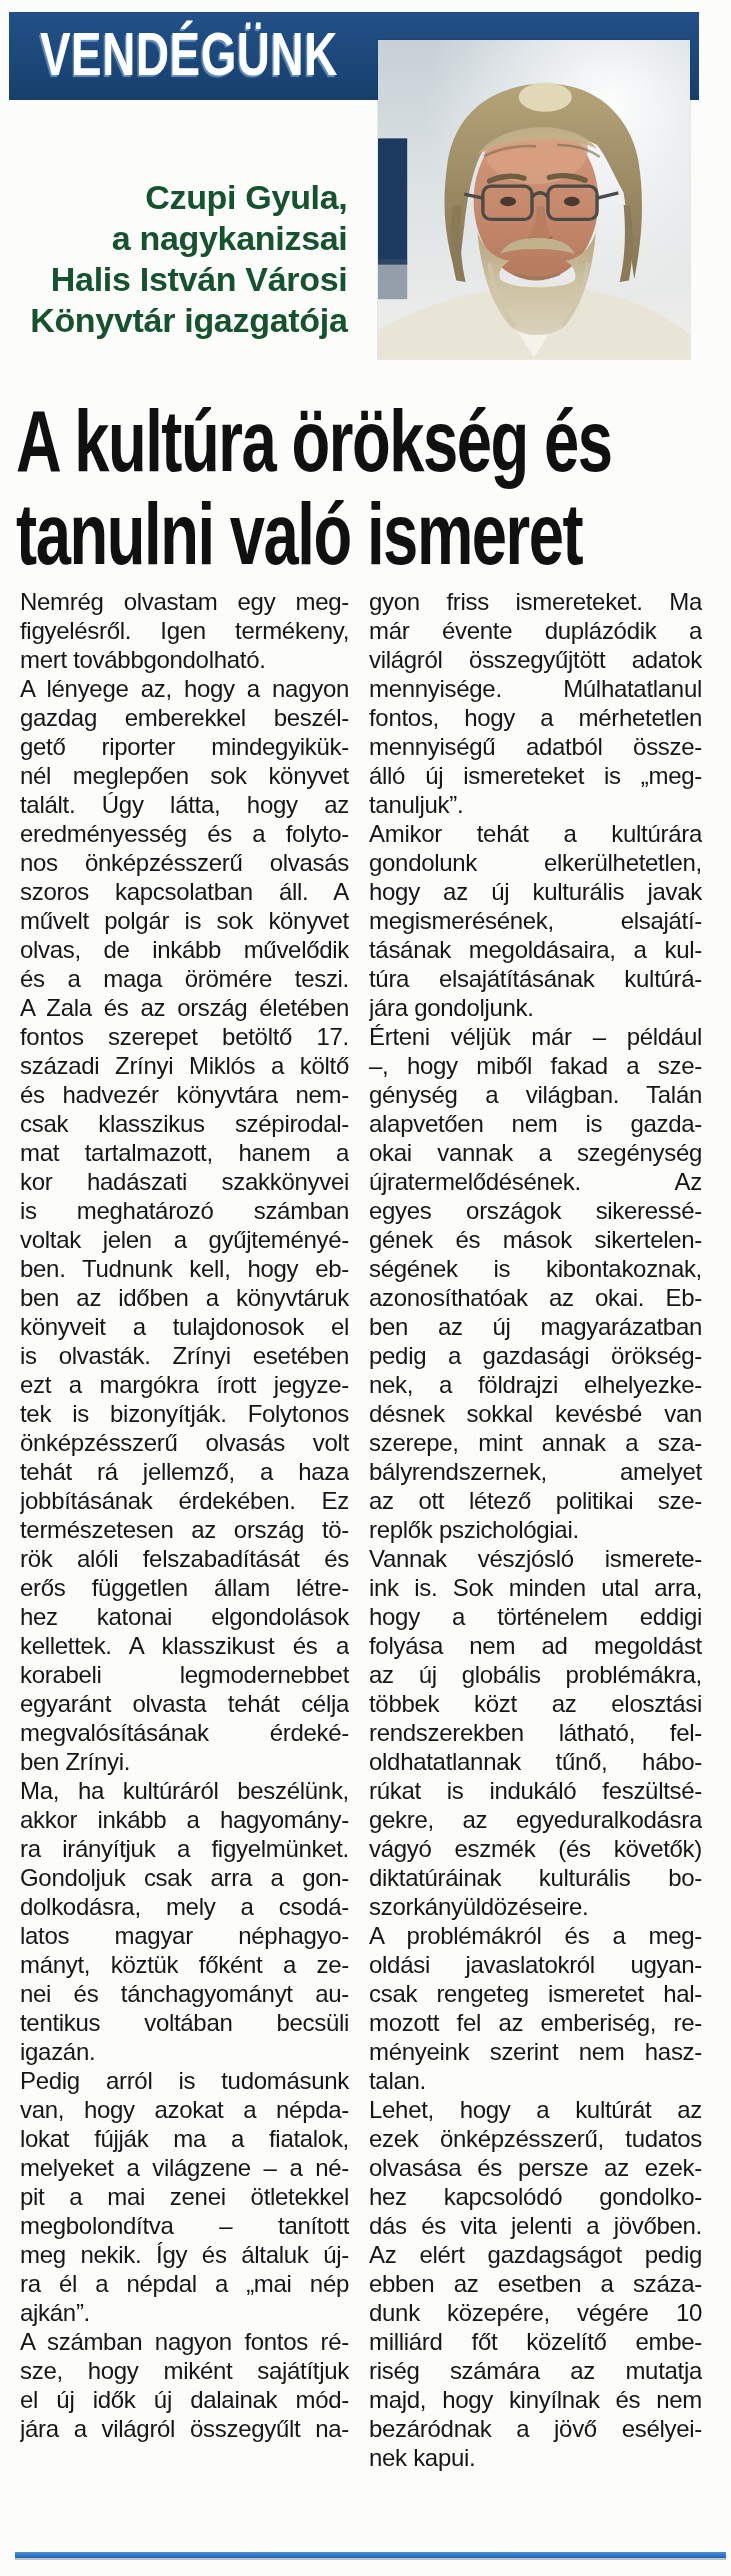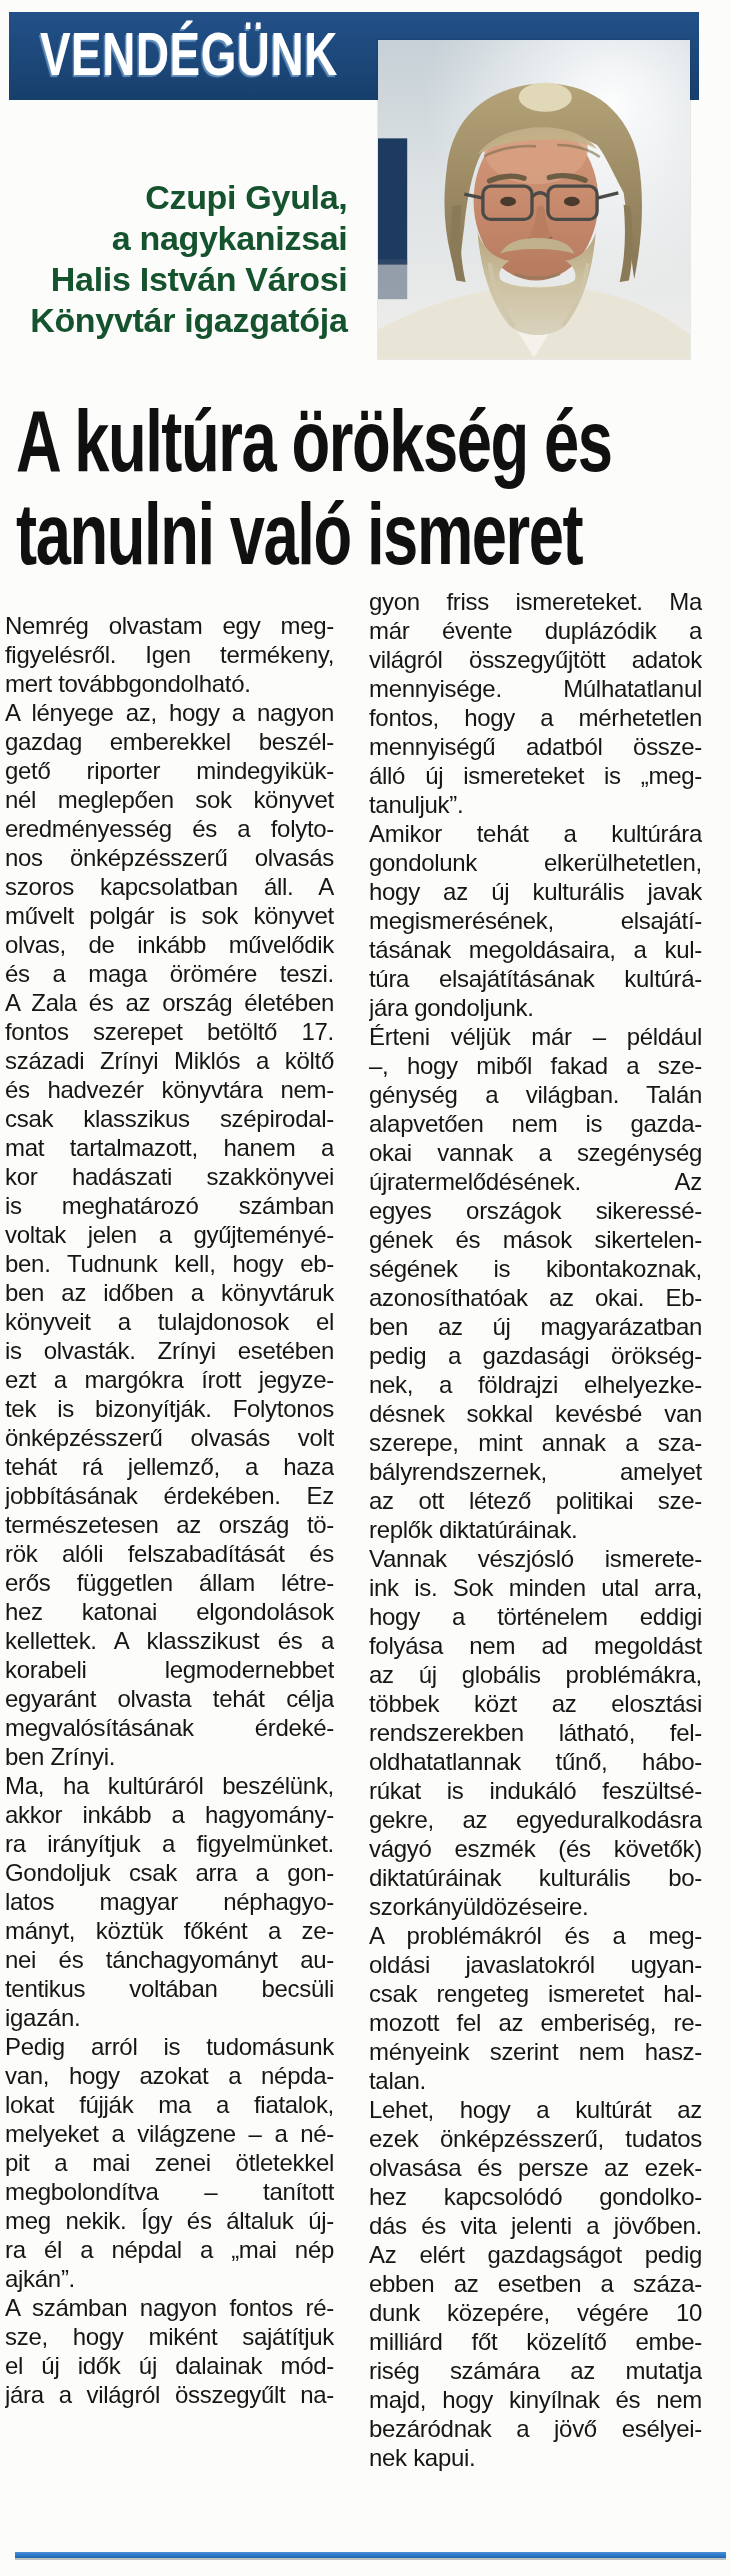--- a/index.html
+++ b/index.html
@@ -34,21 +34,21 @@
     color:#14532d;letter-spacing:-0.3px;
   }
   
   .headline{position:absolute;left:16px;top:394px;width:710px;color:#101010;}
   .hl{
     font-size:88px;font-weight:700;line-height:93px;letter-spacing:-2px;
     white-space:nowrap;transform:scaleX(0.72);transform-origin:left top;
   }
   
   .col{position:absolute;top:587px;font-size:24px;color:#161616;}
-  .col-left{left:5px;width:329px;margin-top:24px;}
+  .col-left{left:20px;width:329px;}
   .col-right{left:369px;width:333px;}
   .bodyline{
     height:29px;line-height:29px;max-height:29px;overflow:hidden;
     text-align:justify;text-align-last:justify;-moz-text-align-last:justify;
     letter-spacing:-0.3px;
   }
   .bodyline.pend{text-align:right;text-align-last:left;-moz-text-align-last:left;}
   
   .bottom-rule{
     position:absolute;left:14.6px;top:2552px;width:711px;height:6px;
@@ -146,20 +146,21 @@
 </div>
 
 <div class="col col-left">
     <div class="bodyline">Nemrég olvastam egy meg-</div>
     <div class="bodyline">figyelésről. Igen termékeny,</div>
     <div class="bodyline pend">mert továbbgondolható.</div>
     <div class="bodyline">A lényege az, hogy a nagyon</div>
     <div class="bodyline">gazdag emberekkel beszél-</div>
     <div class="bodyline">gető riporter mindegyikük-</div>
     <div class="bodyline">nél meglepően sok könyvet</div>
+    <div class="bodyline">talált. Úgy látta, hogy az</div>
     <div class="bodyline">eredményesség és a folyto-</div>
     <div class="bodyline">nos önképzésszerű olvasás</div>
     <div class="bodyline">szoros kapcsolatban áll. A</div>
     <div class="bodyline">művelt polgár is sok könyvet</div>
     <div class="bodyline">olvas, de inkább művelődik</div>
     <div class="bodyline">és a maga örömére teszi.</div>
     <div class="bodyline">A Zala és az ország életében</div>
     <div class="bodyline">fontos szerepet betöltő 17.</div>
     <div class="bodyline">századi Zrínyi Miklós a költő</div>
     <div class="bodyline">és hadvezér könyvtára nem-</div>
@@ -183,20 +184,21 @@
     <div class="bodyline">hez katonai elgondolások</div>
     <div class="bodyline">kellettek. A klasszikust és a</div>
     <div class="bodyline">korabeli legmodernebbet</div>
     <div class="bodyline">egyaránt olvasta tehát célja</div>
     <div class="bodyline">megvalósításának érdeké-</div>
     <div class="bodyline pend">ben Zrínyi.</div>
     <div class="bodyline">Ma, ha kultúráról beszélünk,</div>
     <div class="bodyline">akkor inkább a hagyomány-</div>
     <div class="bodyline">ra irányítjuk a figyelmünket.</div>
     <div class="bodyline">Gondoljuk csak arra a gon-</div>
+    <div class="bodyline">dolkodásra, mely a csodá-</div>
     <div class="bodyline">latos magyar néphagyo-</div>
     <div class="bodyline">mányt, köztük főként a ze-</div>
     <div class="bodyline">nei és tánchagyományt au-</div>
     <div class="bodyline">tentikus voltában becsüli</div>
     <div class="bodyline pend">igazán.</div>
     <div class="bodyline">Pedig arról is tudomásunk</div>
     <div class="bodyline">van, hogy azokat a népda-</div>
     <div class="bodyline">lokat fújják ma a fiatalok,</div>
     <div class="bodyline">melyeket a világzene – a né-</div>
     <div class="bodyline">pit a mai zenei ötletekkel</div>
@@ -235,21 +237,21 @@
     <div class="bodyline">gének és mások sikertelen-</div>
     <div class="bodyline">ségének is kibontakoznak,</div>
     <div class="bodyline">azonosíthatóak az okai. Eb-</div>
     <div class="bodyline">ben az új magyarázatban</div>
     <div class="bodyline">pedig a gazdasági örökség-</div>
     <div class="bodyline">nek, a földrajzi elhelyezke-</div>
     <div class="bodyline">désnek sokkal kevésbé van</div>
     <div class="bodyline">szerepe, mint annak a sza-</div>
     <div class="bodyline">bályrendszernek, amelyet</div>
     <div class="bodyline">az ott létező politikai sze-</div>
-    <div class="bodyline pend">replők diktatúráinak.</div>
+    <div class="bodyline pend">replők pszichológiai.</div>
     <div class="bodyline">Vannak vészjósló ismerete-</div>
     <div class="bodyline">ink is. Sok minden utal arra,</div>
     <div class="bodyline">hogy a történelem eddigi</div>
     <div class="bodyline">folyása nem ad megoldást</div>
     <div class="bodyline">az új globális problémákra,</div>
     <div class="bodyline">többek közt az elosztási</div>
     <div class="bodyline">rendszerekben látható, fel-</div>
     <div class="bodyline">oldhatatlannak tűnő, hábo-</div>
     <div class="bodyline">rúkat is indukáló feszültsé-</div>
     <div class="bodyline">gekre, az egyeduralkodásra</div>

